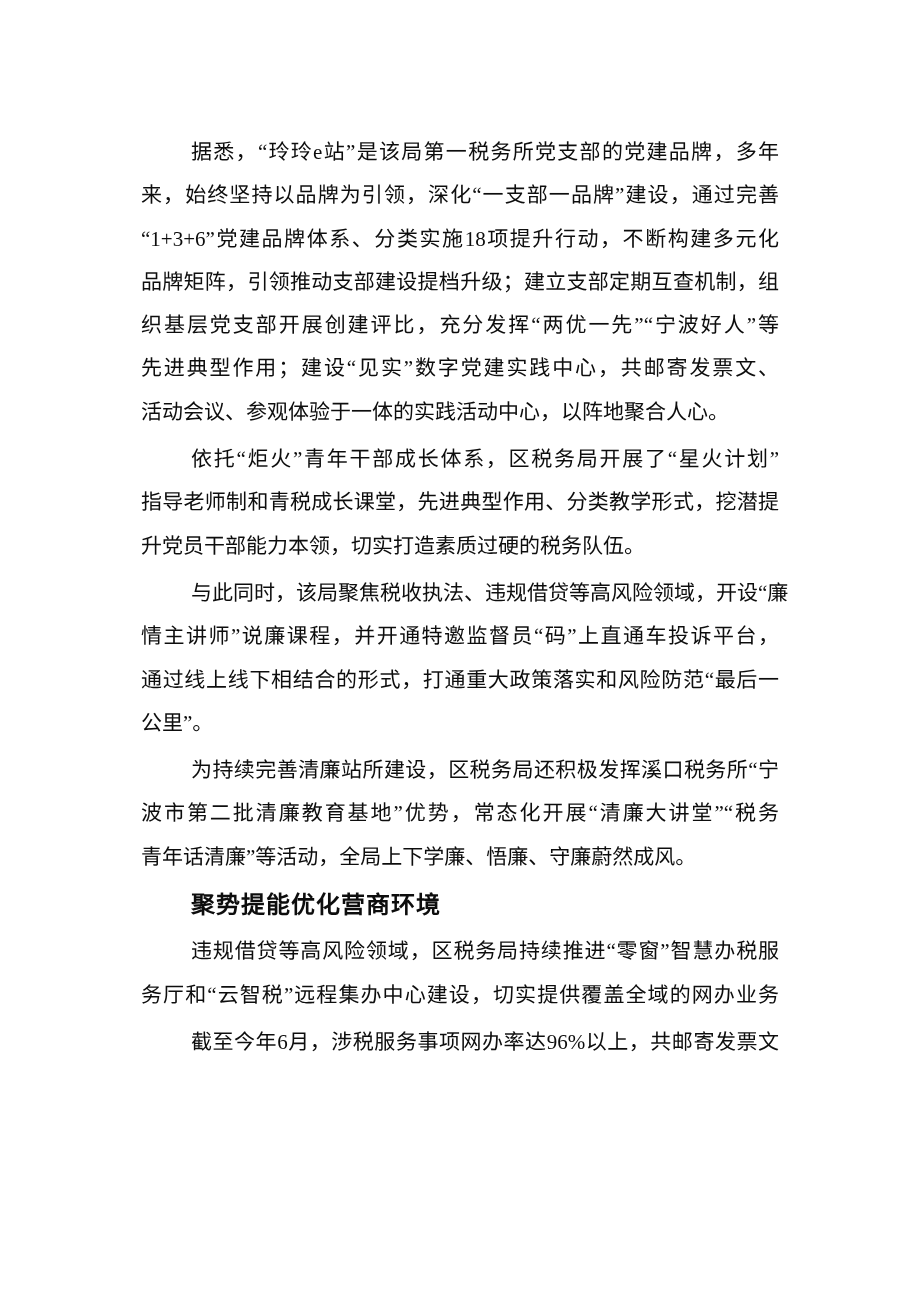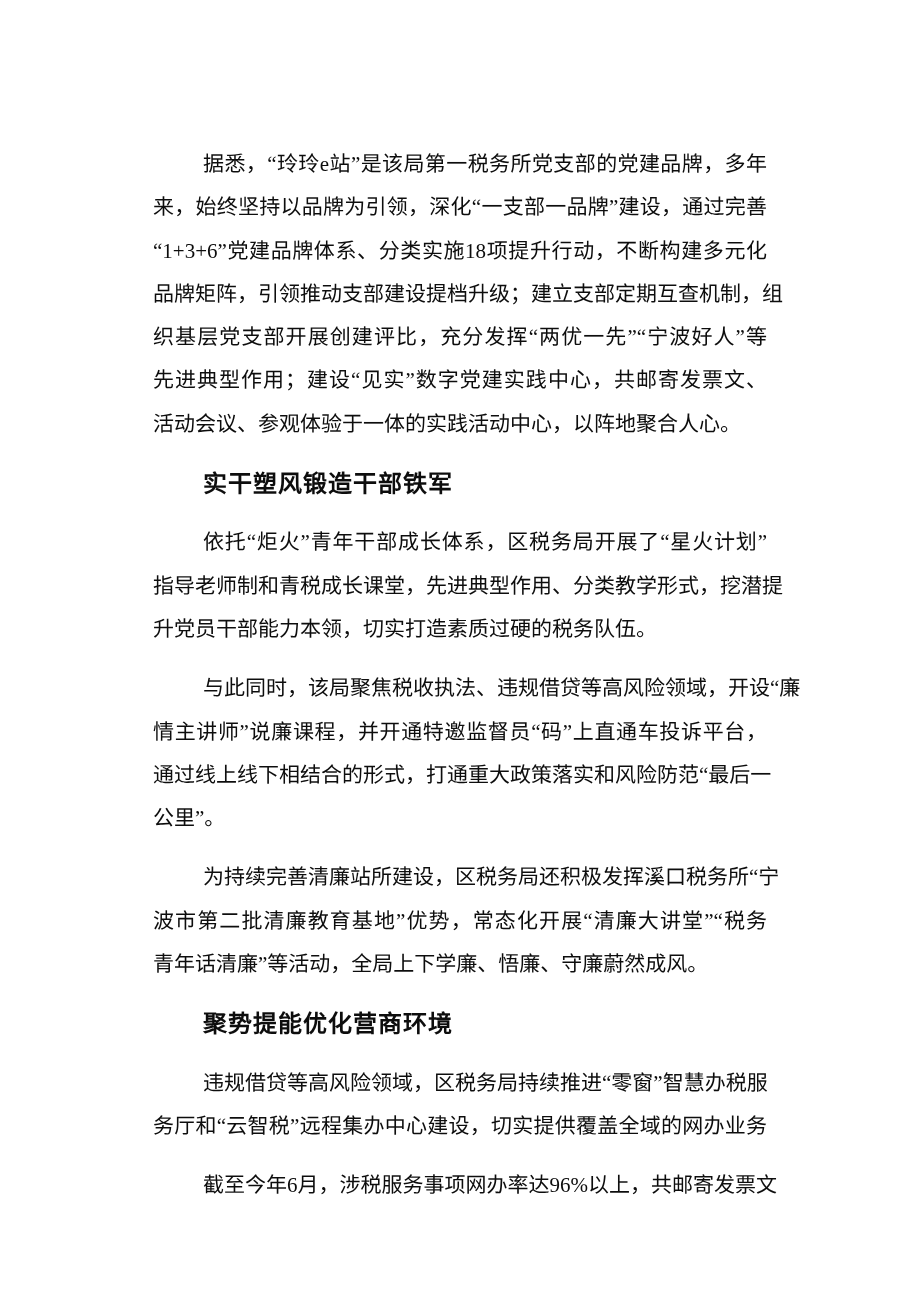--- a/index.html
+++ b/index.html
@@ -15,21 +15,21 @@
     overflow: hidden;
   }
   .doc-body {
     position: absolute;
     left: 137px;
     top: 127px;
     width: 646px;
     color: #0d0d0d;
   }
   .block {
-    margin: 16px;
+    margin: 4px;
     padding: 0;
   }
   .line {
     height: 43.3px;
     line-height: 43.3px;
     font-family: "Liberation Serif", "DejaVu Serif", serif;
     font-size: 21px;
     text-align: justify;
     text-align-last: justify;
     overflow: visible;
@@ -58,23 +58,20 @@
   <div class="doc-body">
       <div class="block paragraph">
         <div class="line first">据悉，“玲玲e站”是该局第一税务所党支部的党建品牌，多年</div>
         <div class="line">来，始终坚持以品牌为引领，深化“一支部一品牌”建设，通过完善</div>
         <div class="line">“1+3+6”党建品牌体系、分类实施18项提升行动，不断构建多元化</div>
         <div class="line">品牌矩阵，引领推动支部建设提档升级；建立支部定期互查机制，组</div>
         <div class="line">织基层党支部开展创建评比，充分发挥“两优一先”“宁波好人”等</div>
         <div class="line">先进典型作用；建设“见实”数字党建实践中心，共邮寄发票文、</div>
         <div class="line end">活动会议、参观体验于一体的实践活动中心，以阵地聚合人心。</div>
       </div>
-      <div class="block heading">
-        <div class="line first end">实干塑风锻造干部铁军</div>
-      </div>
       <div class="block paragraph">
         <div class="line first">依托“炬火”青年干部成长体系，区税务局开展了“星火计划”</div>
         <div class="line">指导老师制和青税成长课堂，先进典型作用、分类教学形式，挖潜提</div>
         <div class="line end">升党员干部能力本领，切实打造素质过硬的税务队伍。</div>
       </div>
       <div class="block paragraph">
         <div class="line first">与此同时，该局聚焦税收执法、违规借贷等高风险领域，开设“廉</div>
         <div class="line">情主讲师”说廉课程，并开通特邀监督员“码”上直通车投诉平台，</div>
         <div class="line">通过线上线下相结合的形式，打通重大政策落实和风险防范“最后一</div>
         <div class="line end">公里”。</div>

